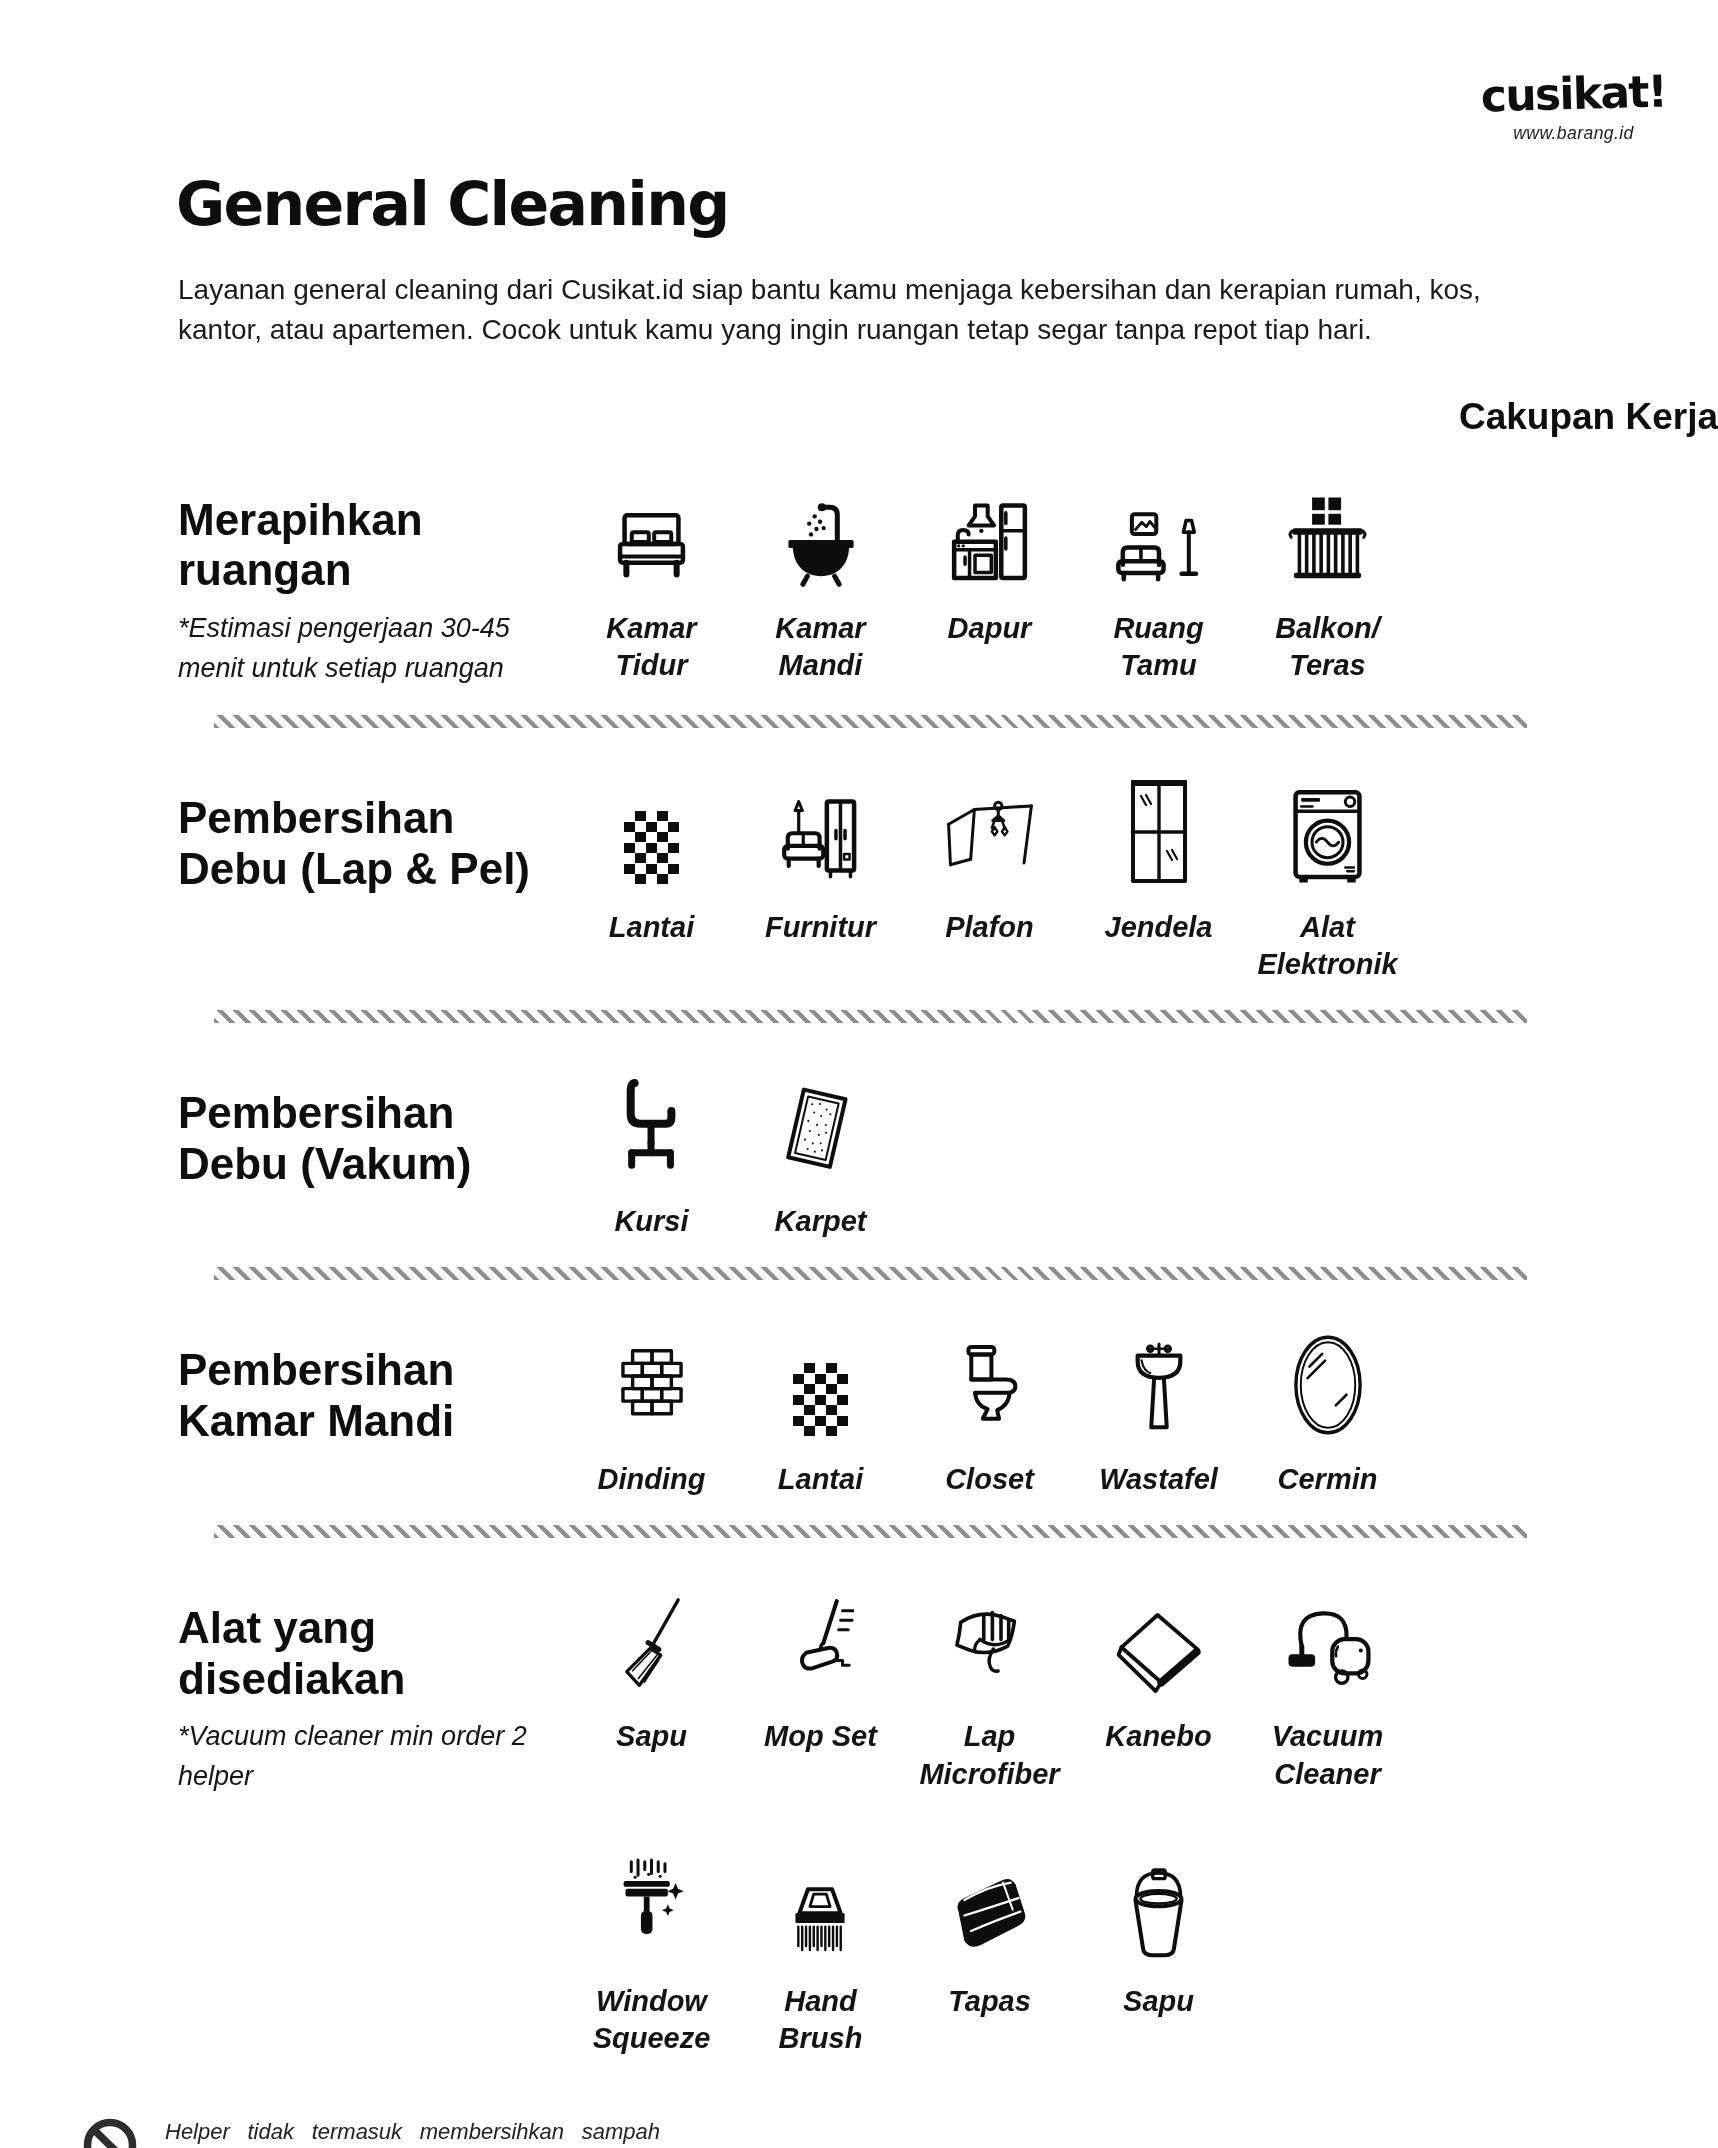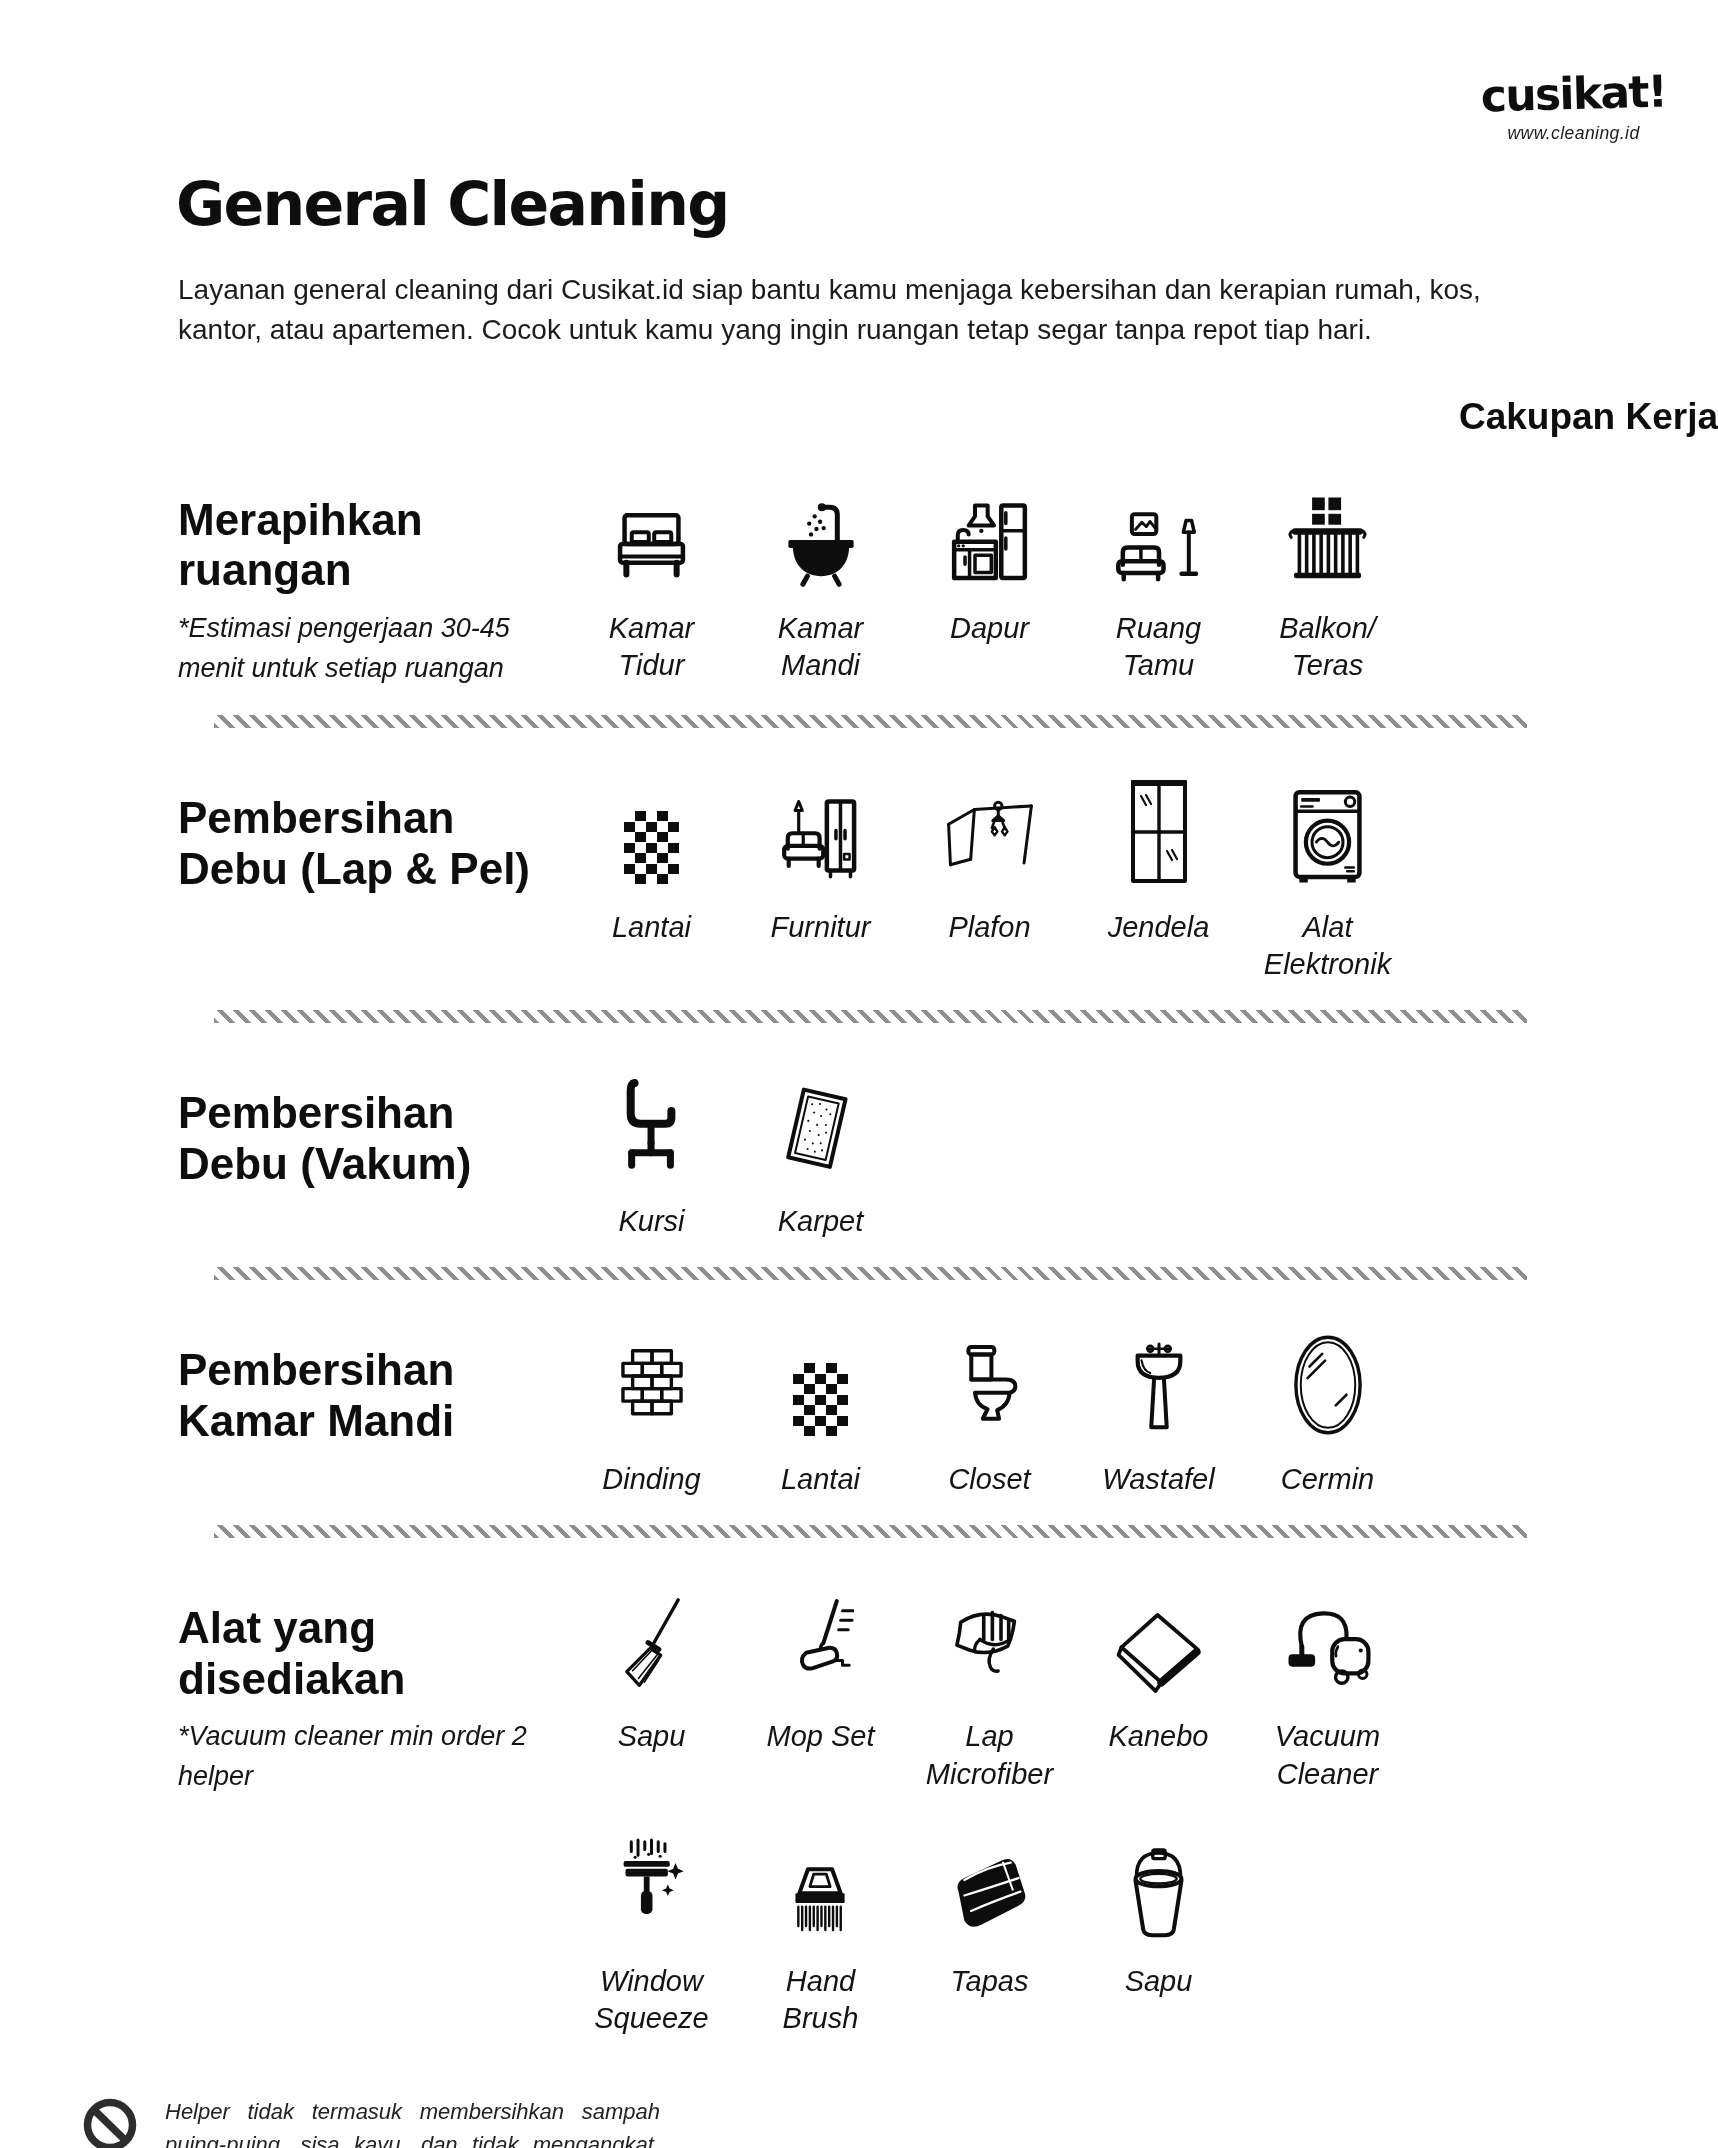--- a/index.html
+++ b/index.html
@@ -16,21 +16,21 @@
   .title{margin:173px 0 0 176px;font-family:"DejaVu Sans",sans-serif;font-weight:800;
          font-size:60px;letter-spacing:-1.7px;line-height:1.05;}
   .intro{margin:34px 176px 0 178px;max-width:1368px;font-size:28px;line-height:1.44;color:#1b1b1b;}
   .scope-heading{margin:45px 0 0 0;text-align:right;font-weight:700;font-size:37px;letter-spacing:0;}
 
   
   .section{display:flex;align-items:flex-start;padding:47px 0 18.5px 0;}
   .sec-left{flex:0 0 567px;box-sizing:border-box;padding:10px 0 0 178px;}
   .sec-title{font-weight:700;font-size:44px;line-height:1.15;}
   .sec-note{margin-top:11.7px;max-width:470px;font-size:27px;font-style:italic;line-height:1.5;color:#161616;}
-  .sec-grid{display:grid;grid-template-columns:repeat(5,169px);row-gap:45px;}
+  .sec-grid{display:grid;grid-template-columns:repeat(5,169px);row-gap:65px;font-weight:bold;}
   .cell{display:flex;flex-direction:column;align-items:center;}
   .icon-box{height:102px;display:flex;align-items:flex-end;justify-content:center;}
   .cell-label{margin-top:23.5px;font-size:29px;font-style:italic;line-height:1.28;text-align:center;
               white-space:pre-line;color:#141414;}
 
   .divider{height:12.6px;margin:8.4px 191px 8.4px 214px;
            background:repeating-linear-gradient(45deg,#8e8e8e 0 4.2px,transparent 4.2px 11.3px);}
 
   
   .checker{width:55px;height:74px;background:repeating-conic-gradient(#0d0d0d 0 25%,transparent 0 50%);
@@ -48,21 +48,21 @@
   .footer-text{max-width:495px;font-size:22px;font-style:italic;line-height:1.52;color:#222;
                text-align:justify;}
 </style>
 </head>
 <body>
 
 <div class="page">
 
   <div class="logo">
     <div class="logo-brand">cusikat!</div>
-    <div class="logo-url">www.cleaning.id</div>
+    <div class="logo-url">www.barang.id</div>
   </div>
 
   <h1 class="title">General Cleaning</h1>
   <p class="intro">Layanan general cleaning dari Cusikat.id siap bantu kamu menjaga kebersihan dan kerapian rumah, kos, kantor, atau apartemen. Cocok untuk kamu yang ingin ruangan tetap segar tanpa repot tiap hari.</p>
   <h2 class="scope-heading">Cakupan Kerja</h2>
 
   <div class="section">
     <div class="sec-left">
       <div class="sec-title">Merapihkan ruangan</div>
       <div class="sec-note">*Estimasi pengerjaan 30-45 menit untuk setiap ruangan</div>

